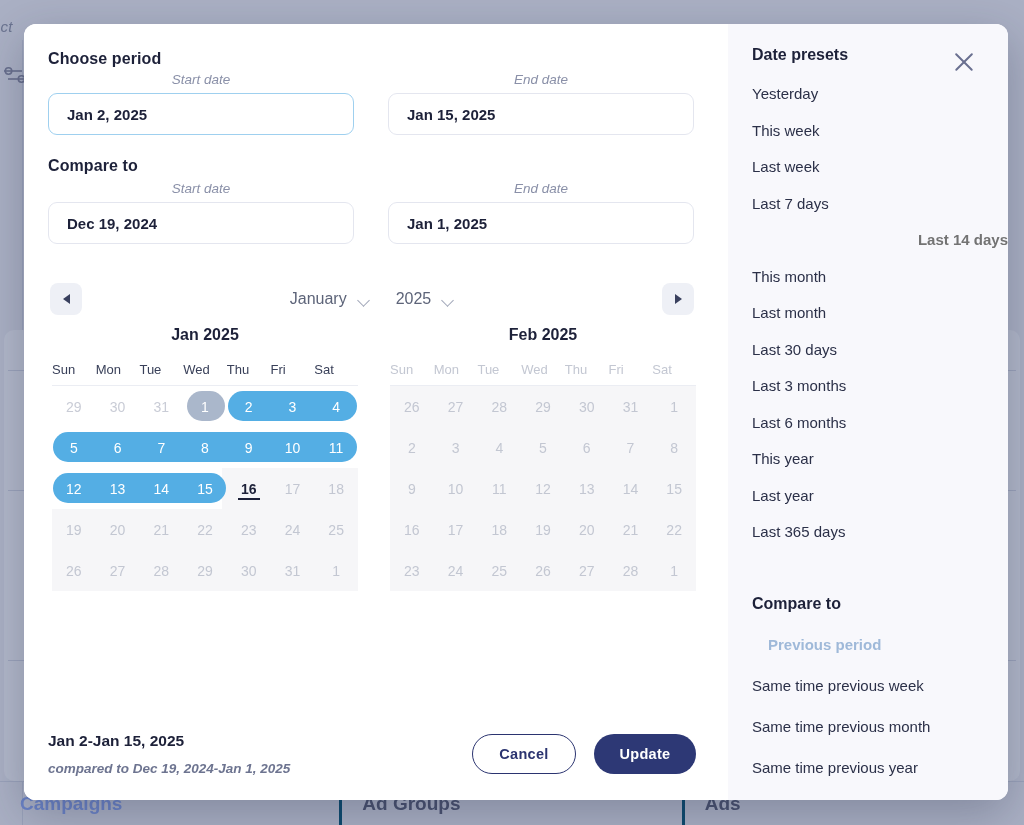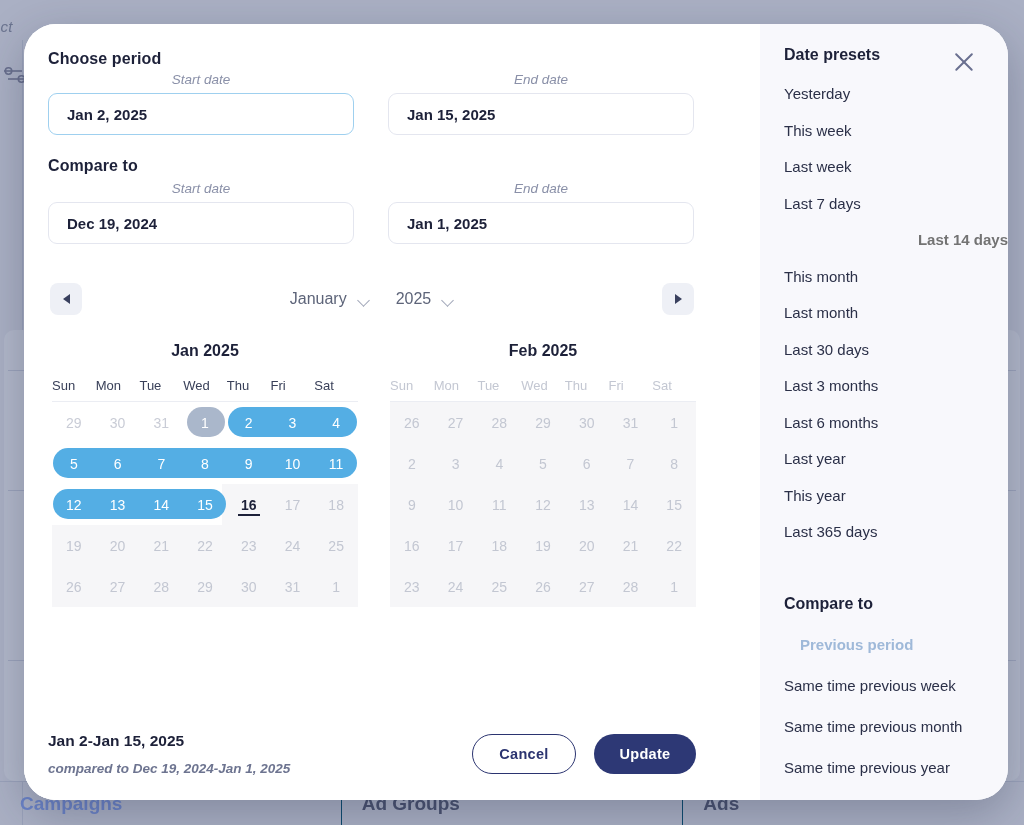--- a/index.html
+++ b/index.html
@@ -33,34 +33,34 @@
     position: absolute; left: 4px; right: 4px; height: 1px; background: #9ba3bb;
   }
   .bg-tabs {
     position: absolute; left: 0; right: 0; bottom: 0; height: 44px;
     display: flex; align-items: center;
     border-top: 1px solid #9aa2ba;
   }
   .bg-tab {
     flex: 1; padding-left: 20px;
     font-size: 19px; font-weight: bold; color: #4a5270;
-    border-right: 1px solid #0c4a6e; height: 100%;
+    border-right: 3px solid #0c4a6e; height: 100%;
     display: flex; align-items: center;
   }
   .bg-tab.active { color: #6b83c7; }
   .bg-tab:last-child { border-right: none; }
 
   
   .modal {
     position: absolute; left: 24px; top: 24px;
     width: 984px; height: 776px;
     background: #ffffff;
-    border-radius: 32px;
+    border-radius: 12px;
     box-shadow: 0 14px 46px rgba(30,36,60,.28);
-    display: flex; overflow: hidden; gap: 32px;
+    display: flex; overflow: hidden;
   }
   .modal-left {
     position: relative;
     width: 704px; height: 100%;
     background: #ffffff;
     padding: 26px 32px 0 24px;
     display: flex; flex-direction: column;
   }
   .modal-right {
     width: 280px; height: 100%;
@@ -122,21 +122,21 @@
     width: 11px; height: 7px; position: relative; display: inline-block;
   }
   .chev::before {
     content: ""; position: absolute; left: 0; top: 0;
     width: 8px; height: 8px;
     border-right: 1.6px solid #a0a6b8; border-bottom: 1.6px solid #a0a6b8;
     transform: rotate(45deg);
   }
 
   
-  .months { display: flex; gap: 32px; margin-top: 26px; padding-left: 4px; }
+  .months { display: flex; gap: 32px; margin-top: 10px; padding-left: 4px; }
   .month { width: 306px; }
   .month-title {
     text-align: center; font-size: 16px; font-weight: bold;
     color: #1d2139; margin-bottom: 18px;
   }
   .dow-row {
     display: grid; grid-template-columns: repeat(7, 1fr);
     padding-bottom: 8px; border-bottom: 1px solid #ebedf3;
   }
   .dow {
@@ -442,22 +442,22 @@
         <div class="preset">Yesterday</div>
         <div class="preset">This week</div>
         <div class="preset">Last week</div>
         <div class="preset">Last 7 days</div>
         <div class="preset active">Last 14 days</div>
         <div class="preset">This month</div>
         <div class="preset">Last month</div>
         <div class="preset">Last 30 days</div>
         <div class="preset">Last 3 months</div>
         <div class="preset">Last 6 months</div>
+        <div class="preset">This year</div>
         <div class="preset">Last year</div>
-        <div class="preset">This year</div>
         <div class="preset">Last 365 days</div>
       </div>
     <div class="compare-head">Compare to</div>
     <div id="compare-list">
         <div class="cmp-item active">Previous period</div>
         <div class="cmp-item">Same time previous week</div>
         <div class="cmp-item">Same time previous month</div>
         <div class="cmp-item">Same time previous year</div>
       </div>
   </div>

